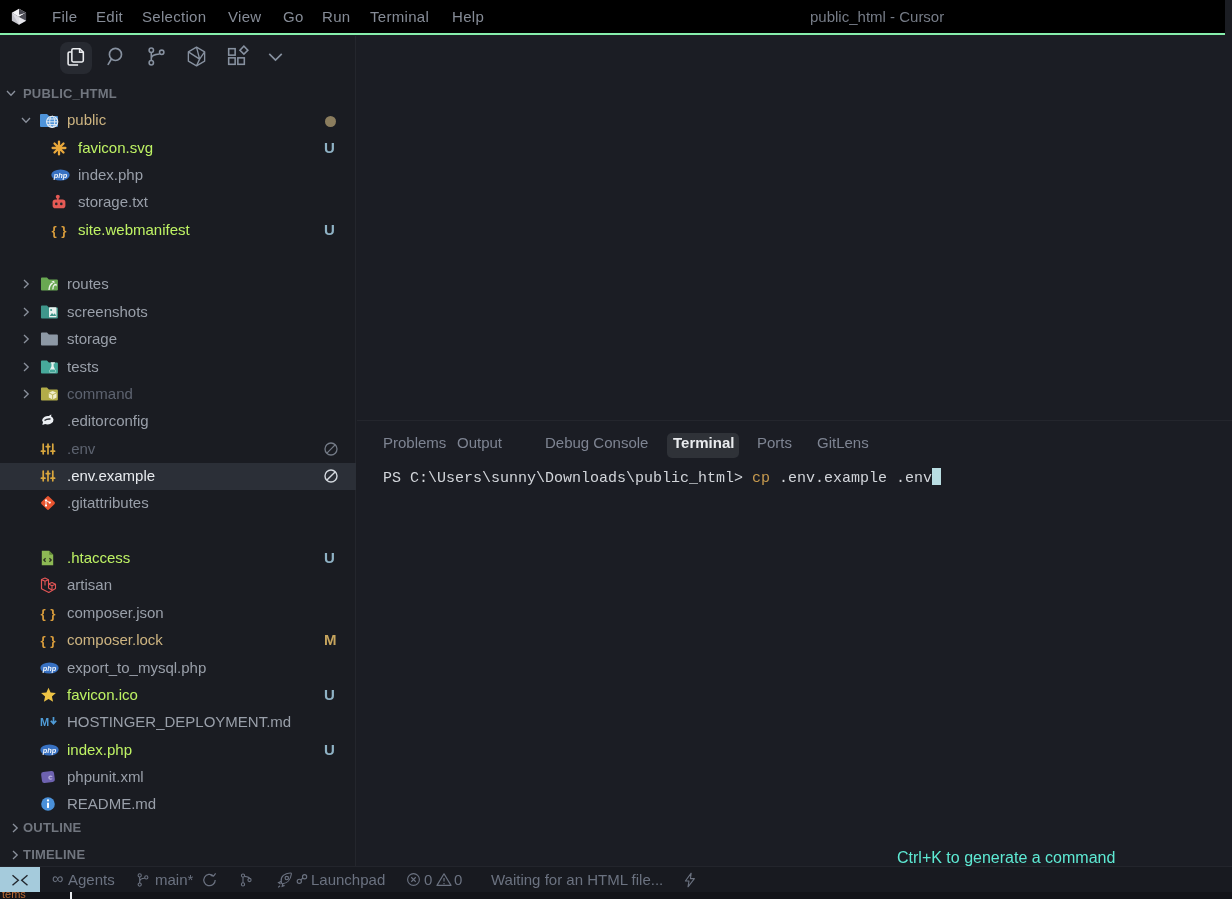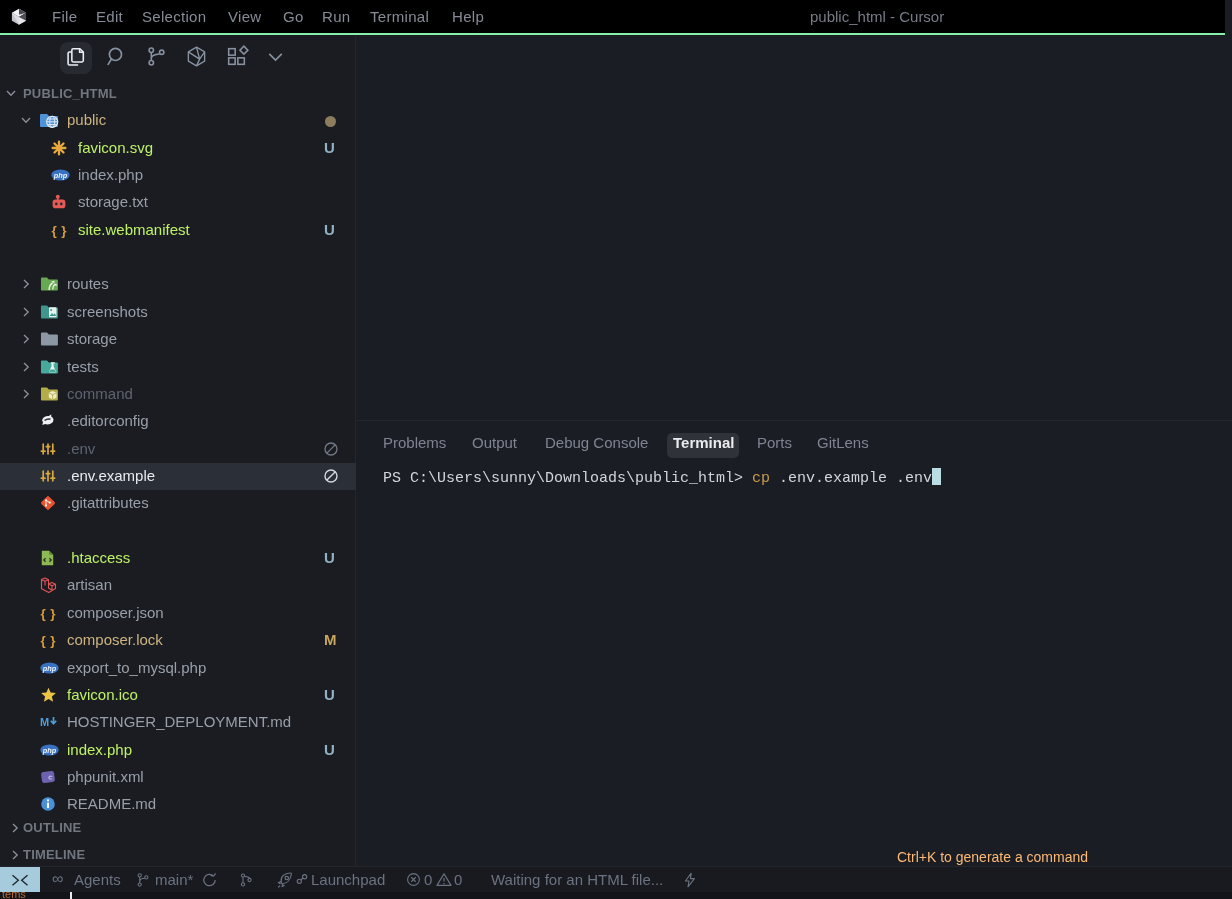--- a/index.html
+++ b/index.html
@@ -36,21 +36,21 @@
 
 #editor { position:absolute; left:357px; top:36px; width:875px; height:384px; background:#1b1d24; }
 #panel { position:absolute; left:357px; top:420px; width:875px; height:446px;
   background:#1b1d24; border-top:1px solid #24262d; }
 .ptab { position:absolute; top:13px; font-size:15px; color:#7e8492; }
 #termtab { position:absolute; left:310px; top:12px; width:72px; height:25px; background:#2f3238; border-radius:5px; }
 #termline { position:absolute; left:26px; top:47px; font-family:"Liberation Mono", monospace;
   font-size:15px; color:#d2d5da; white-space:pre; }
 #termline .gold2 { color:#c79a4e; }
 #cursorblock { display:inline-block; width:9px; height:17px; background:#b9dde2; vertical-align:-3px; }
-#ctrlk { position:absolute; left:540px; top:428px; font-size:14px; color:#fdba74; }
+#ctrlk { position:absolute; left:540px; top:428px; font-size:16px; color:#5eead4; }
 
 #statusbar { position:absolute; left:0; top:866px; width:1232px; height:26px;
   background:#181a20; border-top:1px solid #23252c; font-size:15px; color:#6b7280; }
 #remote { position:absolute; left:0; top:0; width:40px; height:26px; background:#a5cbdc; }
 .sbitem { position:absolute; top:4px; white-space:nowrap; }
 #bottomstrip { position:absolute; left:0; top:892px; width:1232px; height:7px; background:#131419; overflow:hidden; }
 #bottomstrip .tems { position:absolute; left:2px; top:-4px; font-size:11px; color:#bb6c36; }
 #bottomstrip .cline { position:absolute; left:70px; top:0; width:2px; height:7px; background:#e8eaee; }
 </style></head><body>
 <div id="app">
@@ -350,36 +350,36 @@
     <span class="bothead" style="top:784px">OUTLINE</span>
     <span class="bochev" style="top:812px"><svg width="14" height="14" viewBox="0 0 14 14">
           <path d="M5 3 L9.2 7 L5 11" fill="none" stroke="#8b919d" stroke-width="1.3"></path>
         </svg></span>
     <span class="bothead" style="top:811px">TIMELINE</span>
   </div>
   <div id="editor"></div>
   <div id="panel">
     <div id="termtab"></div>
     <span class="ptab" style="left:26px">Problems</span>
-    <span class="ptab" style="left:115px">Output</span>
+    <span class="ptab" style="left:100px">Output</span>
     <span class="ptab" style="left:188px">Debug Console</span>
     <span class="ptab" style="left:316px;color:#e9ebee;font-weight:bold">Terminal</span>
     <span class="ptab" style="left:400px">Ports</span>
     <span class="ptab" style="left:460px">GitLens</span>
     <div id="termline">PS C:\Users\sunny\Downloads\public_html&gt; <span class="gold2">cp</span> .env.example .env<span id="cursorblock"></span></div>
     <span id="ctrlk">Ctrl+K to generate a command</span>
   </div>
   <div id="statusbar">
     <div id="remote"><svg width="40" height="26" viewBox="0 0 40 26">
           <g fill="none" stroke="#23282f" stroke-width="1.4">
             <path d="M12.5 8.3 L18.3 13.3 L12.5 18.3 M27.5 8.3 L21.7 13.3 L27.5 18.3"></path>
           </g>
         </svg></div>
     <span class="sbitem" style="left:52px;top:3px;font-size:16px">∞</span>
-    <span class="sbitem" style="left:74px">Agents</span>
+    <span class="sbitem" style="left:68px">Agents</span>
     <span class="sbitem sbic" style="left:135px;top:5px"><svg width="16" height="16" viewBox="0 0 16 16">
           <g fill="none" stroke="#6b7280" stroke-width="1.1">
             <circle cx="4.7" cy="3.4" r="1.6"></circle>
             <circle cx="4.7" cy="12.6" r="1.6"></circle>
             <circle cx="11.3" cy="5.4" r="1.6"></circle>
             <path d="M4.7 5 V11 M4.7 9.6 q0-3 5-3.3"></path>
           </g>
         </svg></span>
     <span class="sbitem" style="left:155px">main*</span>
     <span class="sbitem sbic" style="left:201px;top:5px"><svg width="17" height="16" viewBox="0 0 17 16">

